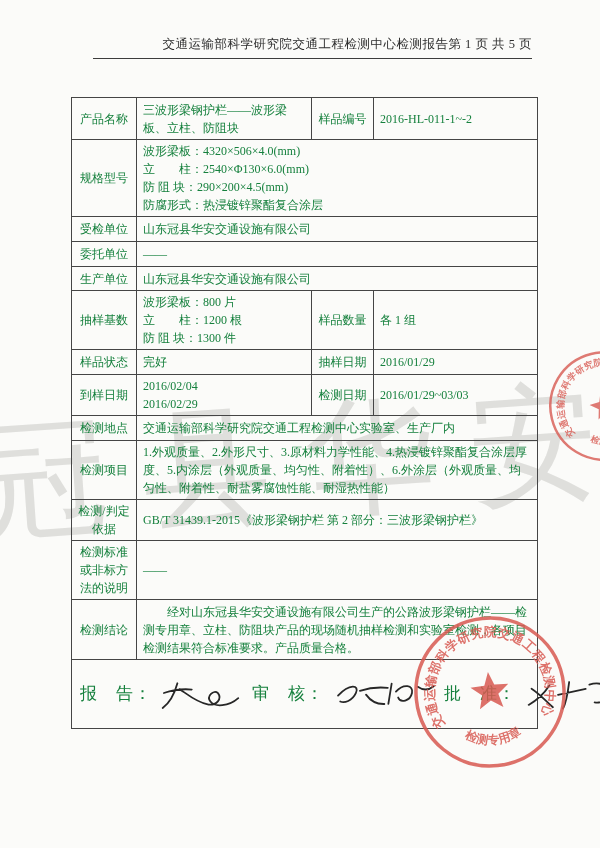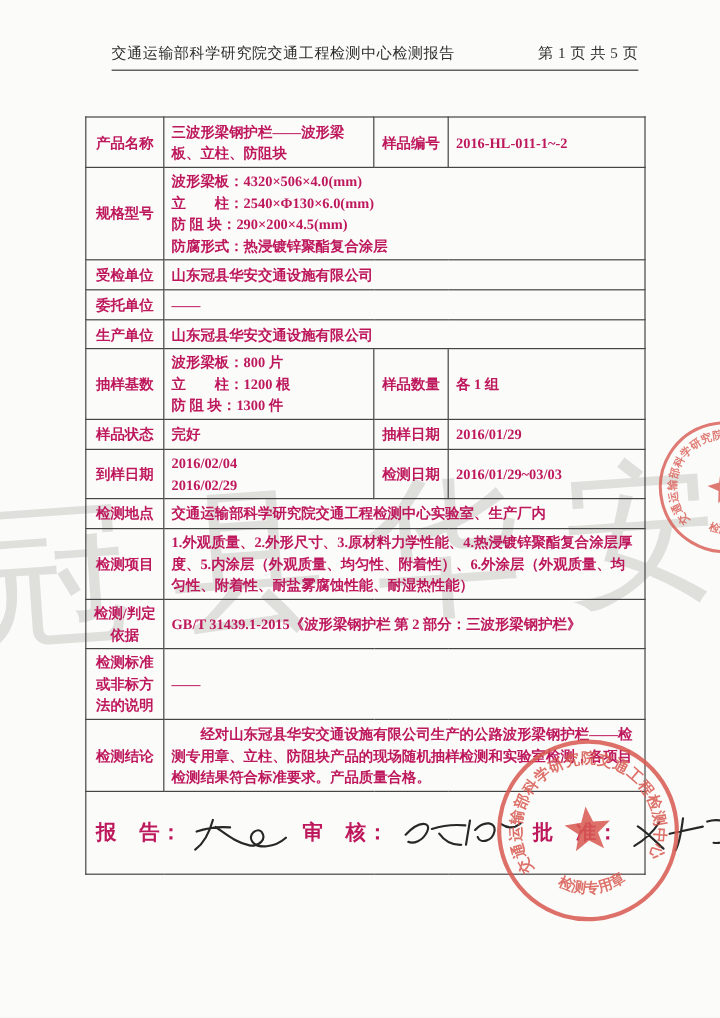--- a/index.html
+++ b/index.html
@@ -8,36 +8,36 @@
     background:#efefef;
     font-family:"Liberation Serif","DejaVu Serif",serif;
   }
   .page{
     position:relative;width:600px;height:848px;
     background:#fbfbf9;overflow:hidden;color:#242424;
   }
   
   .hdr{
     position:absolute;top:36px;left:93px;right:68px;
-    display:flex;justify-content:space-between;align-items:flex-end;
+    display:flex;justify-content:flex-end;align-items:flex-end;
     border-bottom:1.5px solid #3c3c3c;padding-bottom:5px;
     font-size:12.5px;letter-spacing:.5px;color:#2e2e2e;
   }
   
   .watermark{
     position:absolute;top:398px;left:-22px;z-index:0;
     font-size:128px;line-height:1;letter-spacing:36px;white-space:nowrap;
     color:#d9d9d6;opacity:.8;transform:rotate(-4deg);
     font-family:"Liberation Serif",serif;
   }
   
   table.rpt{
     position:absolute;left:71px;top:97px;width:466px;z-index:1;
     border-collapse:collapse;table-layout:fixed;
-    font-size:12px;line-height:1.5;color:#be185d;font-weight:bold;
+    font-size:12px;line-height:1.5;color:#15803d;
   }
   table.rpt td{
     border:1.5px solid #454545;
     vertical-align:middle;
     padding:2px 6px;
     white-space:pre-line;
     background:transparent;
   }
   td.lab{text-align:center;padding:2px 2px;}
   td.val{text-align:left;}

